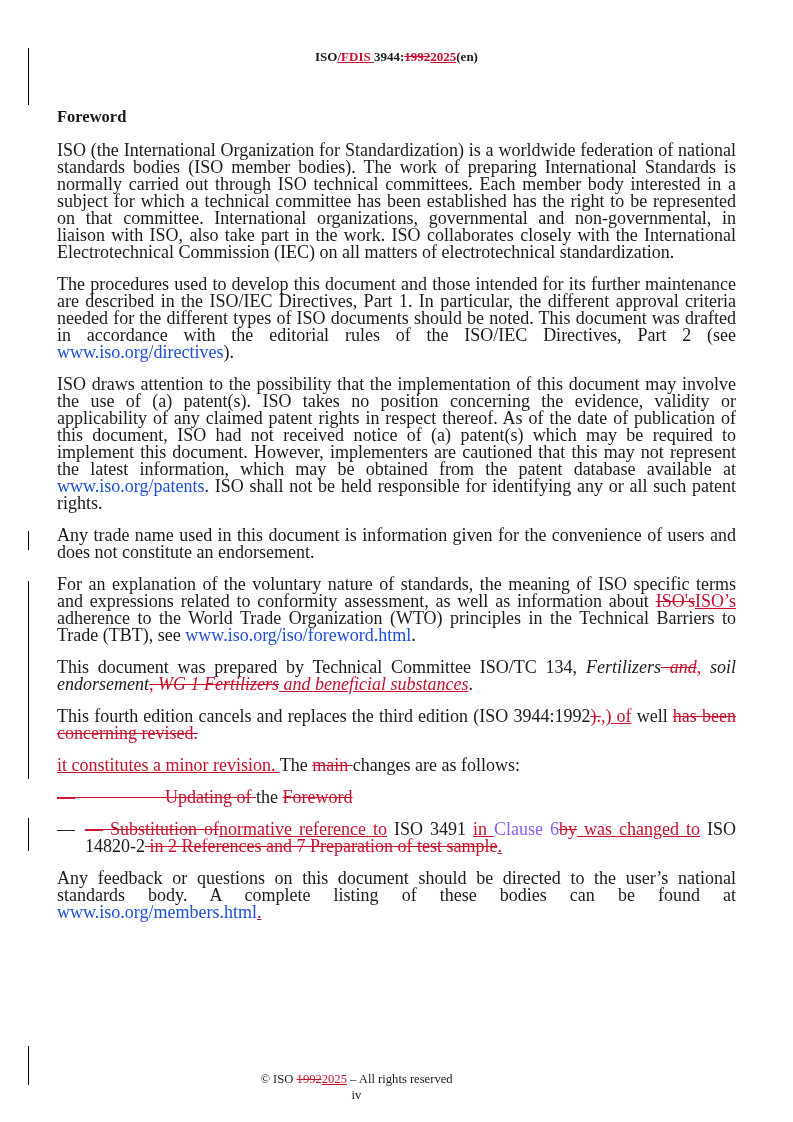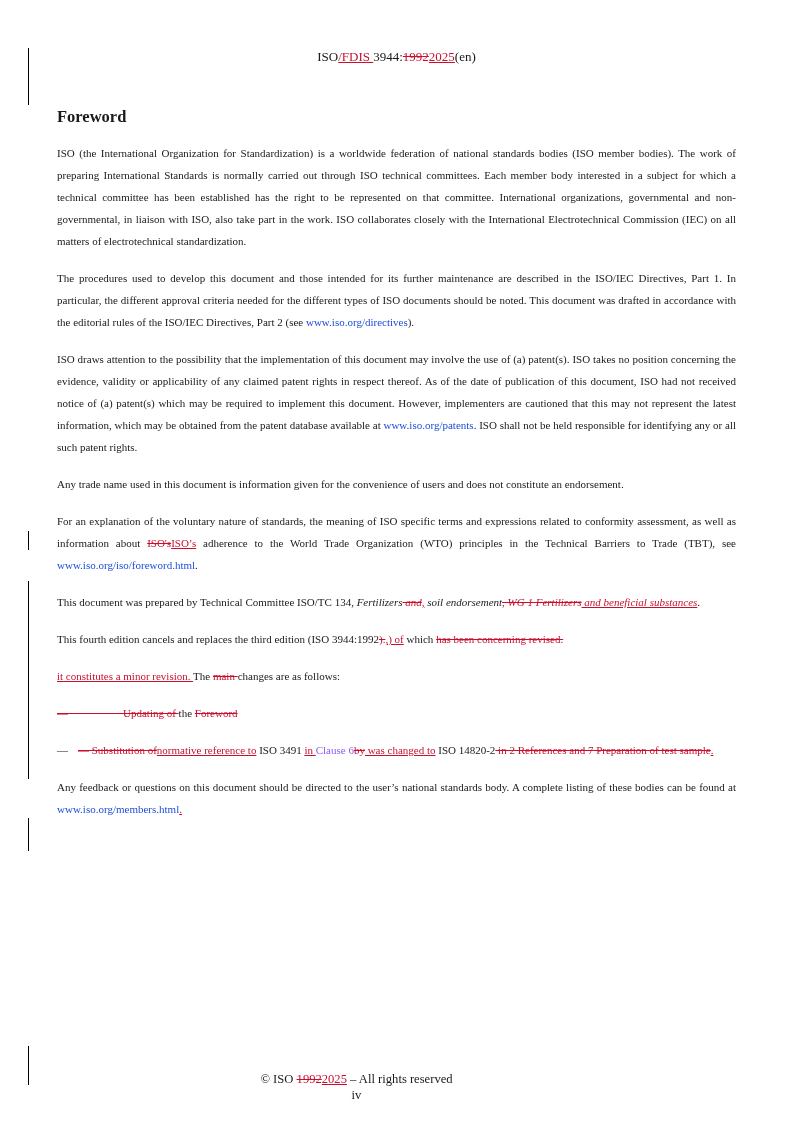--- a/index.html
+++ b/index.html
@@ -1,22 +1,22 @@
 <!DOCTYPE html>
 <html><head>
 <meta charset="utf-8">
 <style>
   html, body { margin: 0; padding: 0; background: #ffffff; }
   body { width: 793px; height: 1122px; position: relative; overflow: hidden;
          font-family: "Liberation Serif", "DejaVu Serif", serif; color: #1a1a1a; }
   .header { position: absolute; top: 49px; left: 0; width: 793px; text-align: center;
-            font-weight: normal; font-size: 13px; }
+            font-weight: bold; font-size: 13px; }
   .title { position: absolute; top: 107px; left: 57px; font-size: 16.5px; font-weight: bold; }
-  .body { position: absolute; top: 142px; left: 57px; width: 679px; font-size: 11px;
-          line-height: 22px; text-align: justify; }
+  .body { position: absolute; top: 142px; left: 57px; width: 679px; font-size: 18px;
+          line-height: 17px; text-align: justify; }
   .body p { margin: 0 0 15px 0; }
   .ins { color: #c8102e; text-decoration: underline; }
   .del { color: #c8102e; text-decoration: line-through; }
   .link { color: #1d4ed8; }
   .blue { color: #8b5cf6; }
   .it { font-style: italic; }
   .dash-item { display: flex; gap: 10px; }
   .dash { flex: 0 0 auto; }
   .footer { position: absolute; top: 1071px; left: 0; width: 713px; text-align: center;
             font-size: 12.6px; line-height: 16px; }
@@ -43,21 +43,21 @@
   <p><span>The procedures used to develop this document and those intended for its further maintenance are described in the ISO/IEC Directives, Part 1. In particular, the different approval criteria needed for the different types of ISO documents should be noted. This document was drafted in accordance with the editorial rules of the ISO/IEC Directives, Part 2 (see </span><span class="link">www.iso.org/directives</span><span>).</span></p>
 
   <p><span>ISO draws attention to the possibility that the implementation of this document may involve the use of (a) patent(s). ISO takes no position concerning the evidence, validity or applicability of any claimed patent rights in respect thereof. As of the date of publication of this document, ISO had not received notice of (a) patent(s) which may be required to implement this document. However, implementers are cautioned that this may not represent the latest information, which may be obtained from the patent database available at </span><span class="link">www.iso.org/patents</span><span>. ISO shall not be held responsible for identifying any or all such patent rights.</span></p>
 
   <p>Any trade name used in this document is information given for the convenience of users and does not constitute an endorsement.</p>
 
   <p><span>For an explanation of the voluntary nature of standards, the meaning of ISO specific terms and expressions related to conformity assessment, as well as information about </span><span class="del">ISO's</span><span class="ins">ISO’s</span><span> adherence to the World Trade Organization (WTO) principles in the Technical Barriers to Trade (TBT), see </span><span class="link">www.iso.org/iso/foreword.html</span><span>.</span></p>
 
   <p><span>This document was prepared by Technical Committee ISO/TC 134, </span><span class="it">Fertilizers</span><span class="del it"> and</span><span class="ins">,</span><span class="it"> soil endorsement</span><span class="del it">, WG 1 Fertilizers</span><span class="ins it"> and beneficial substances</span><span>.</span></p>
 
-  <p><span>This fourth edition cancels and replaces the third edition (ISO 3944:1992</span><span class="del">).</span><span class="ins">,) of</span><span> which </span><span class="del">has been concerning revised.</span></p>
+  <p><span>This fourth edition cancels and replaces the third edition (ISO 3944:1992</span><span class="del">).</span><span class="ins">,) of</span><span> well </span><span class="del">has been concerning revised.</span></p>
 
   <p><span class="ins">it constitutes a minor revision. </span><span>The </span><span class="del">main </span><span>changes are as follows:</span></p>
 
   <p style="white-space:pre;"><span class="del">—                    Updating of </span><span>the </span><span class="del">Foreword</span></p>
 
   <div class="dash-item" style="margin-bottom:15px;">
     <span class="dash">—</span>
     <span><span class="del">— Substitution of</span><span class="ins">normative reference to</span><span> ISO 3491 </span><span class="ins">in </span><span class="blue">Clause 6</span><span class="del">by</span><span class="ins"> was changed to</span><span> ISO 14820-2</span><span class="del"> in 2 References and 7 Preparation of test sample</span><span class="ins">.</span></span>
   </div>
 

